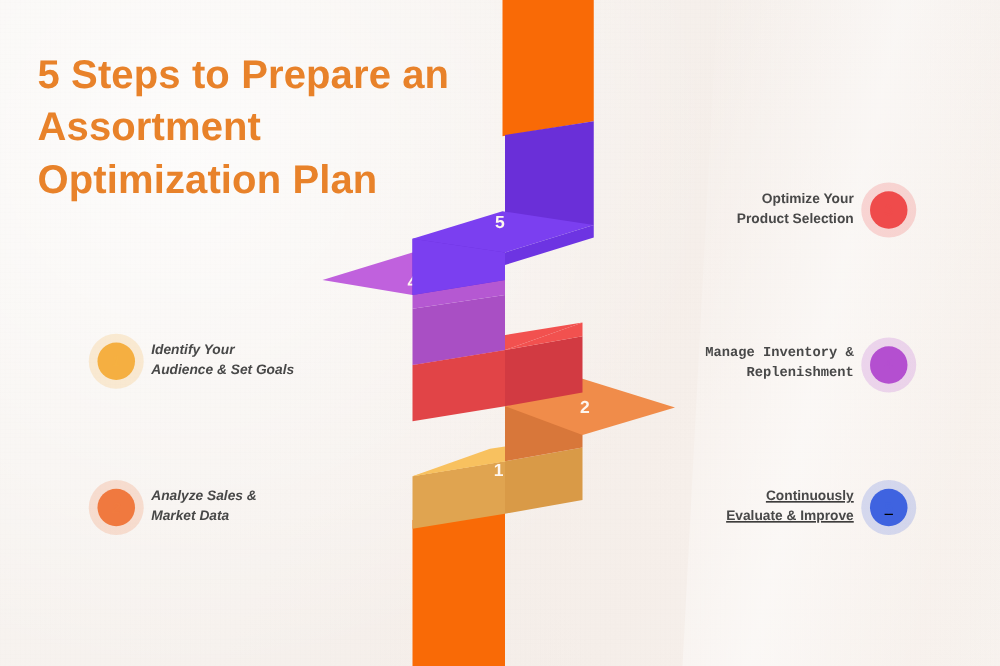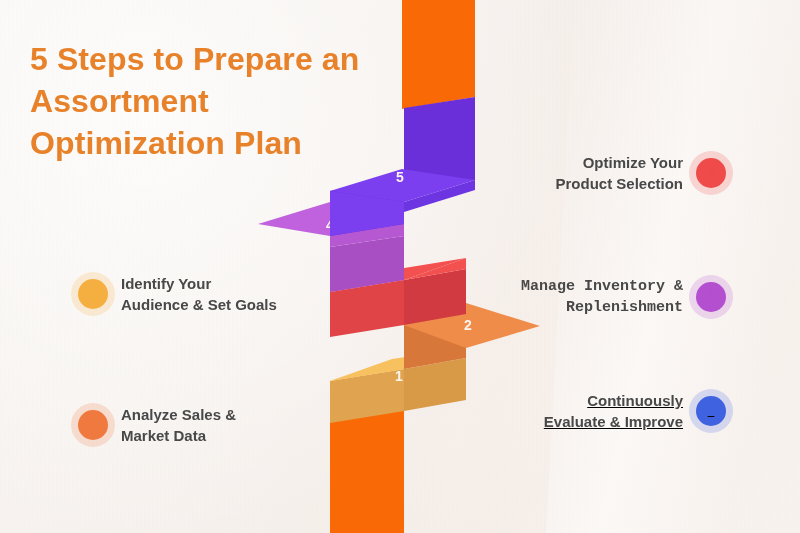--- a/index.html
+++ b/index.html
@@ -64,21 +64,21 @@
     width: 800px; height: 533px;
   }
 
   
   .step-label {
     position: absolute;
     display: flex;
     align-items: center;
     gap: 13px;
   }
-  .step-label.left-side { flex-direction: row; }
+  .step-label.left-side { flex-direction: row; font-style: italic; }
   .step-label.right-side { flex-direction: row; }
 
   .badge {
     position: relative;
     flex: 0 0 auto;
     width: 30px;
     height: 30px;
     border-radius: 50%;
     display: flex;
     align-items: center;
@@ -95,21 +95,21 @@
     width: 44px; height: 44px;
     margin: -22px 0 0 -22px;
     border-radius: 50%;
     background: currentColor;
     opacity: 0.20;
     z-index: -1;
   }
   .badge-num { position: relative; z-index: 3; }
 
   .step-text {
-    font-size: 15px;
+    font-size: 11px;
     font-weight: bold;
     color: #484848;
     line-height: 1.42;
     white-space: pre-line;
   }
   .right-side .step-text { text-align: right; }
   .left-side .step-text { text-align: left; }
 
   .iso-num {
     font-size: 14px;
@@ -174,21 +174,21 @@
   <div id="title">5 Steps to Prepare an Assortment Optimization Plan</div>
 
   <div class="step-label left-side" style="left:78px; top:273px;">
     <div class="badge" style="color:#f5b041; background:#f5b041;">
       <span class="badge-num">1</span>
     </div>
     <div class="step-text">Identify Your
 Audience &amp; Set Goals</div>
   </div>
 
-  <div class="step-label left-side" style="left:78px; top:390px;margin-top:14px;">
+  <div class="step-label left-side" style="left:78px; top:390px;">
     <div class="badge" style="color:#f07a3f; background:#f07a3f;">
       <span class="badge-num">2</span>
     </div>
     <div class="step-text">Analyze Sales &amp;
 Market Data</div>
   </div>
 
   <div class="step-label right-side" style="right:74px; top:152px;">
     <div class="step-text">Optimize Your
 Product Selection</div>

